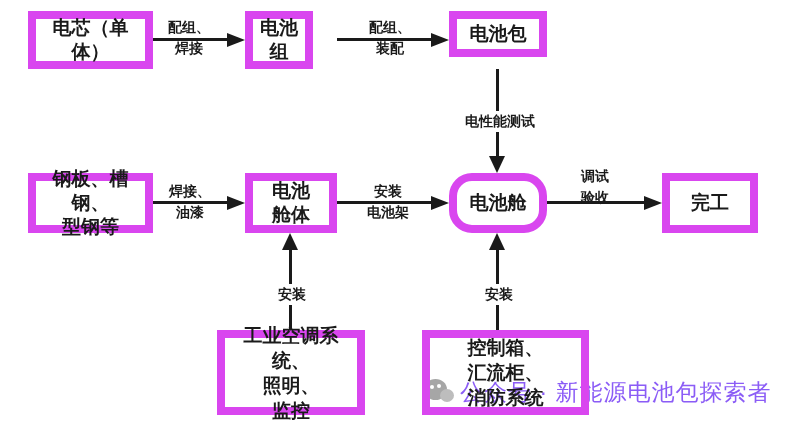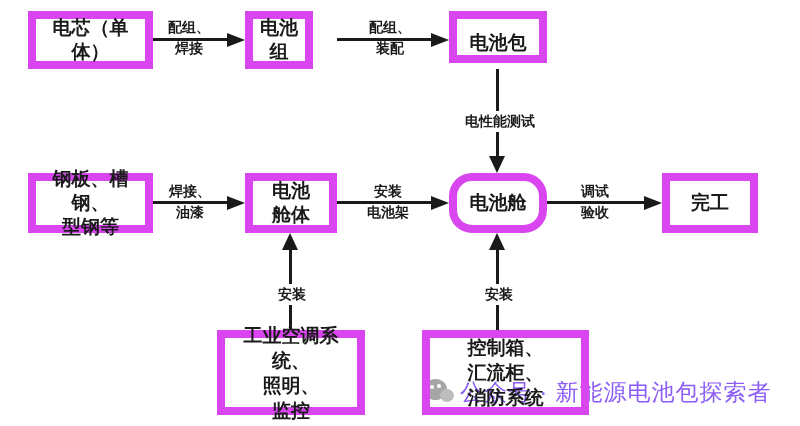--- a/index.html
+++ b/index.html
@@ -38,21 +38,21 @@
 <body>
 
 <div id="canvas">
 
   <div class="box" style="left:28px;top:11px;width:125px;height:58px;">
     <span>电芯（单体）</span>
   </div>
   <div class="box" style="left:245px;top:11px;width:68px;height:58px;">
     <span>电池组</span>
   </div>
-  <div class="box" style="left:449px;top:11px;width:98px;height:52px;align-items:flex-end;">
+  <div class="box" style="left:449px;top:11px;width:98px;height:46px;">
     <span>电池包</span>
   </div>
 
   <div class="hline" style="left:153px;top:38px;width:76px;"></div>
   <div class="arr right" style="left:227px;top:33px;"></div>
   <div class="edge-label" style="left:158px;top:17px;width:62px;">配组、
 焊接</div>
 
   <div class="hline" style="left:337px;top:38px;width:96px;"></div>
   <div class="arr right" style="left:431px;top:33px;"></div>
@@ -83,21 +83,21 @@
   <div class="edge-label" style="left:159px;top:181px;width:62px;">焊接、
 油漆</div>
 
   <div class="hline" style="left:337px;top:201px;width:96px;"></div>
   <div class="arr right" style="left:431px;top:196px;"></div>
   <div class="edge-label" style="left:353px;top:181px;width:70px;">安装
 电池架</div>
 
   <div class="hline" style="left:547px;top:201px;width:97px;"></div>
   <div class="arr right" style="left:644px;top:196px;"></div>
-  <div class="edge-label" style="left:572px;top:181px;width:46px;font-family:Liberation Serif, serif;">调试
+  <div class="edge-label" style="left:572px;top:166px;width:46px;font-family:Liberation Serif, serif;">调试
 验收</div>
 
   <div class="vline" style="left:289px;top:250px;height:80px;"></div>
   <div class="arr up" style="left:282px;top:233px;"></div>
   <div class="edge-label bg" style="left:269px;top:284px;width:42px;">安装</div>
 
   <div class="vline" style="left:496px;top:250px;height:80px;"></div>
   <div class="arr up" style="left:489px;top:233px;"></div>
   <div class="edge-label bg" style="left:476px;top:284px;width:42px;">安装</div>
 

